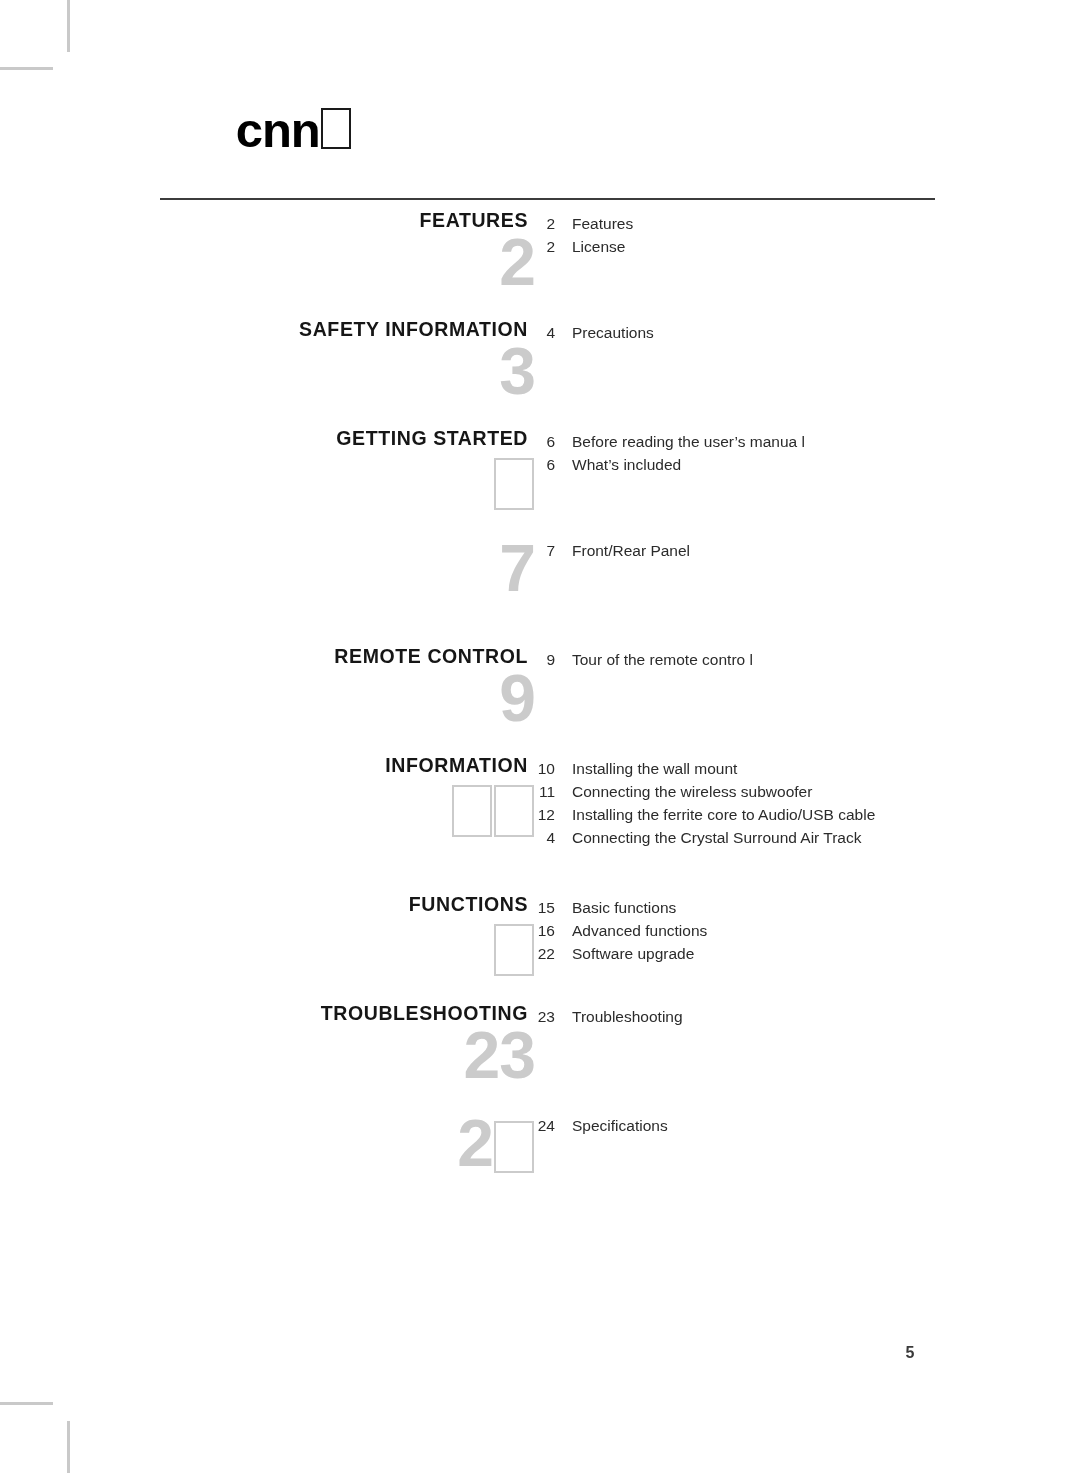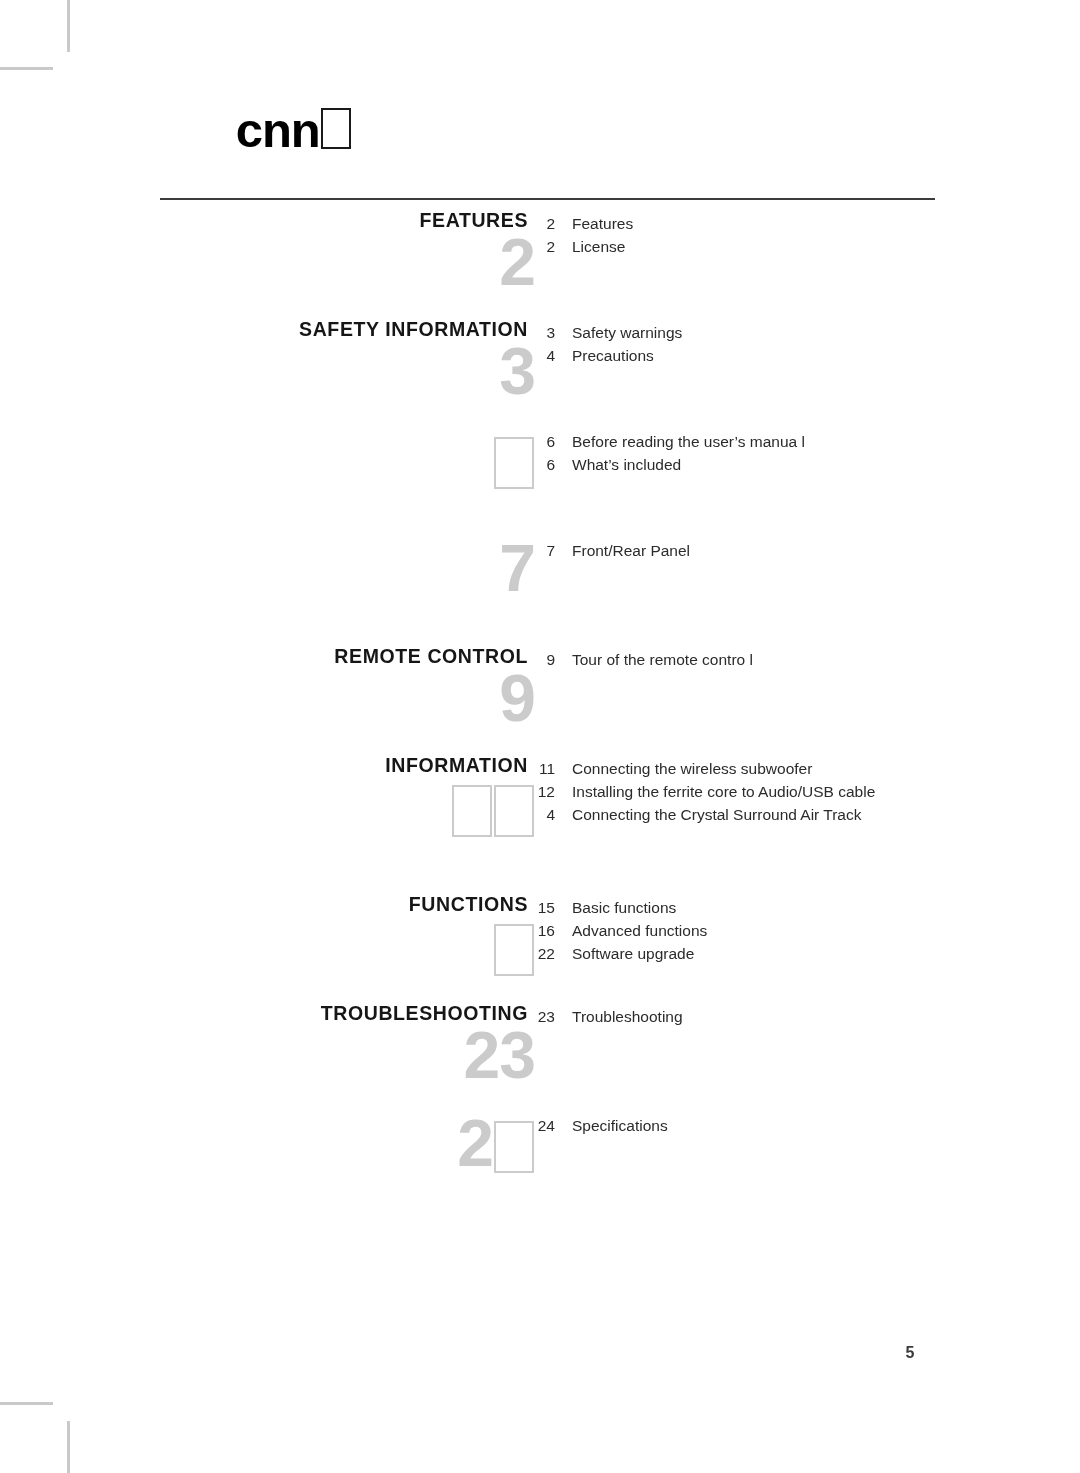--- a/index.html
+++ b/index.html
@@ -207,26 +207,26 @@
           <a class="entry"><span class="pg">2</span><span class="ttl">Features</span></a>
           <a class="entry"><span class="pg">2</span><span class="ttl">License</span></a>
         </div>
       </div>
       <div class="toc-section" style="position: absolute; left: 0px; top: 109px;">
         <div class="section-left">
           <div class="section-label">SAFETY INFORMATION</div>
           <div class="section-bignum"><span>3</span></div>
         </div>
         <div class="section-right">
-          <a class="entry"><span class="pg">3</span><span class="ttl">Safety warnings</span></a>
           <a class="entry"><span class="pg">4</span><span class="ttl">Precautions</span></a>
         </div>
       </div>
       <div class="toc-section" style="position: absolute; left: 0px; top: 218px;">
         <div class="section-left">
+          <div class="section-label">GETTING STARTED</div>
           <div class="section-bignum"><span></span><span class="tofu-big"></span></div>
         </div>
         <div class="section-right">
           <a class="entry"><span class="pg">6</span><span class="ttl">Before reading the user’s manua l</span></a>
           <a class="entry"><span class="pg">6</span><span class="ttl">What’s included</span></a>
         </div>
       </div>
       <div class="toc-section" style="position: absolute; left: 0px; top: 327px;">
         <div class="section-left">
           <div class="section-bignum"><span>7</span></div>
@@ -243,20 +243,21 @@
         <div class="section-right">
           <a class="entry"><span class="pg">9</span><span class="ttl">Tour of the remote contro l</span></a>
         </div>
       </div>
       <div class="toc-section" style="position: absolute; left: 0px; top: 545px;">
         <div class="section-left">
           <div class="section-label">INFORMATION</div>
           <div class="section-bignum"><span></span><span class="tofu-big"></span><span class="tofu-big"></span></div>
         </div>
         <div class="section-right">
+          <a class="entry"><span class="pg">10</span><span class="ttl">Installing the wall mount</span></a>
           <a class="entry"><span class="pg">11</span><span class="ttl">Connecting the wireless subwoofer</span></a>
           <a class="entry"><span class="pg">12</span><span class="ttl">Installing the ferrite core to Audio/USB cable</span></a>
           <a class="entry"><span class="pg">4</span><span class="ttl">Connecting the Crystal Surround Air Track</span></a>
         </div>
       </div>
       <div class="toc-section" style="position: absolute; left: 0px; top: 684px;">
         <div class="section-left">
           <div class="section-label">FUNCTIONS</div>
           <div class="section-bignum"><span></span><span class="tofu-big"></span></div>
         </div>

